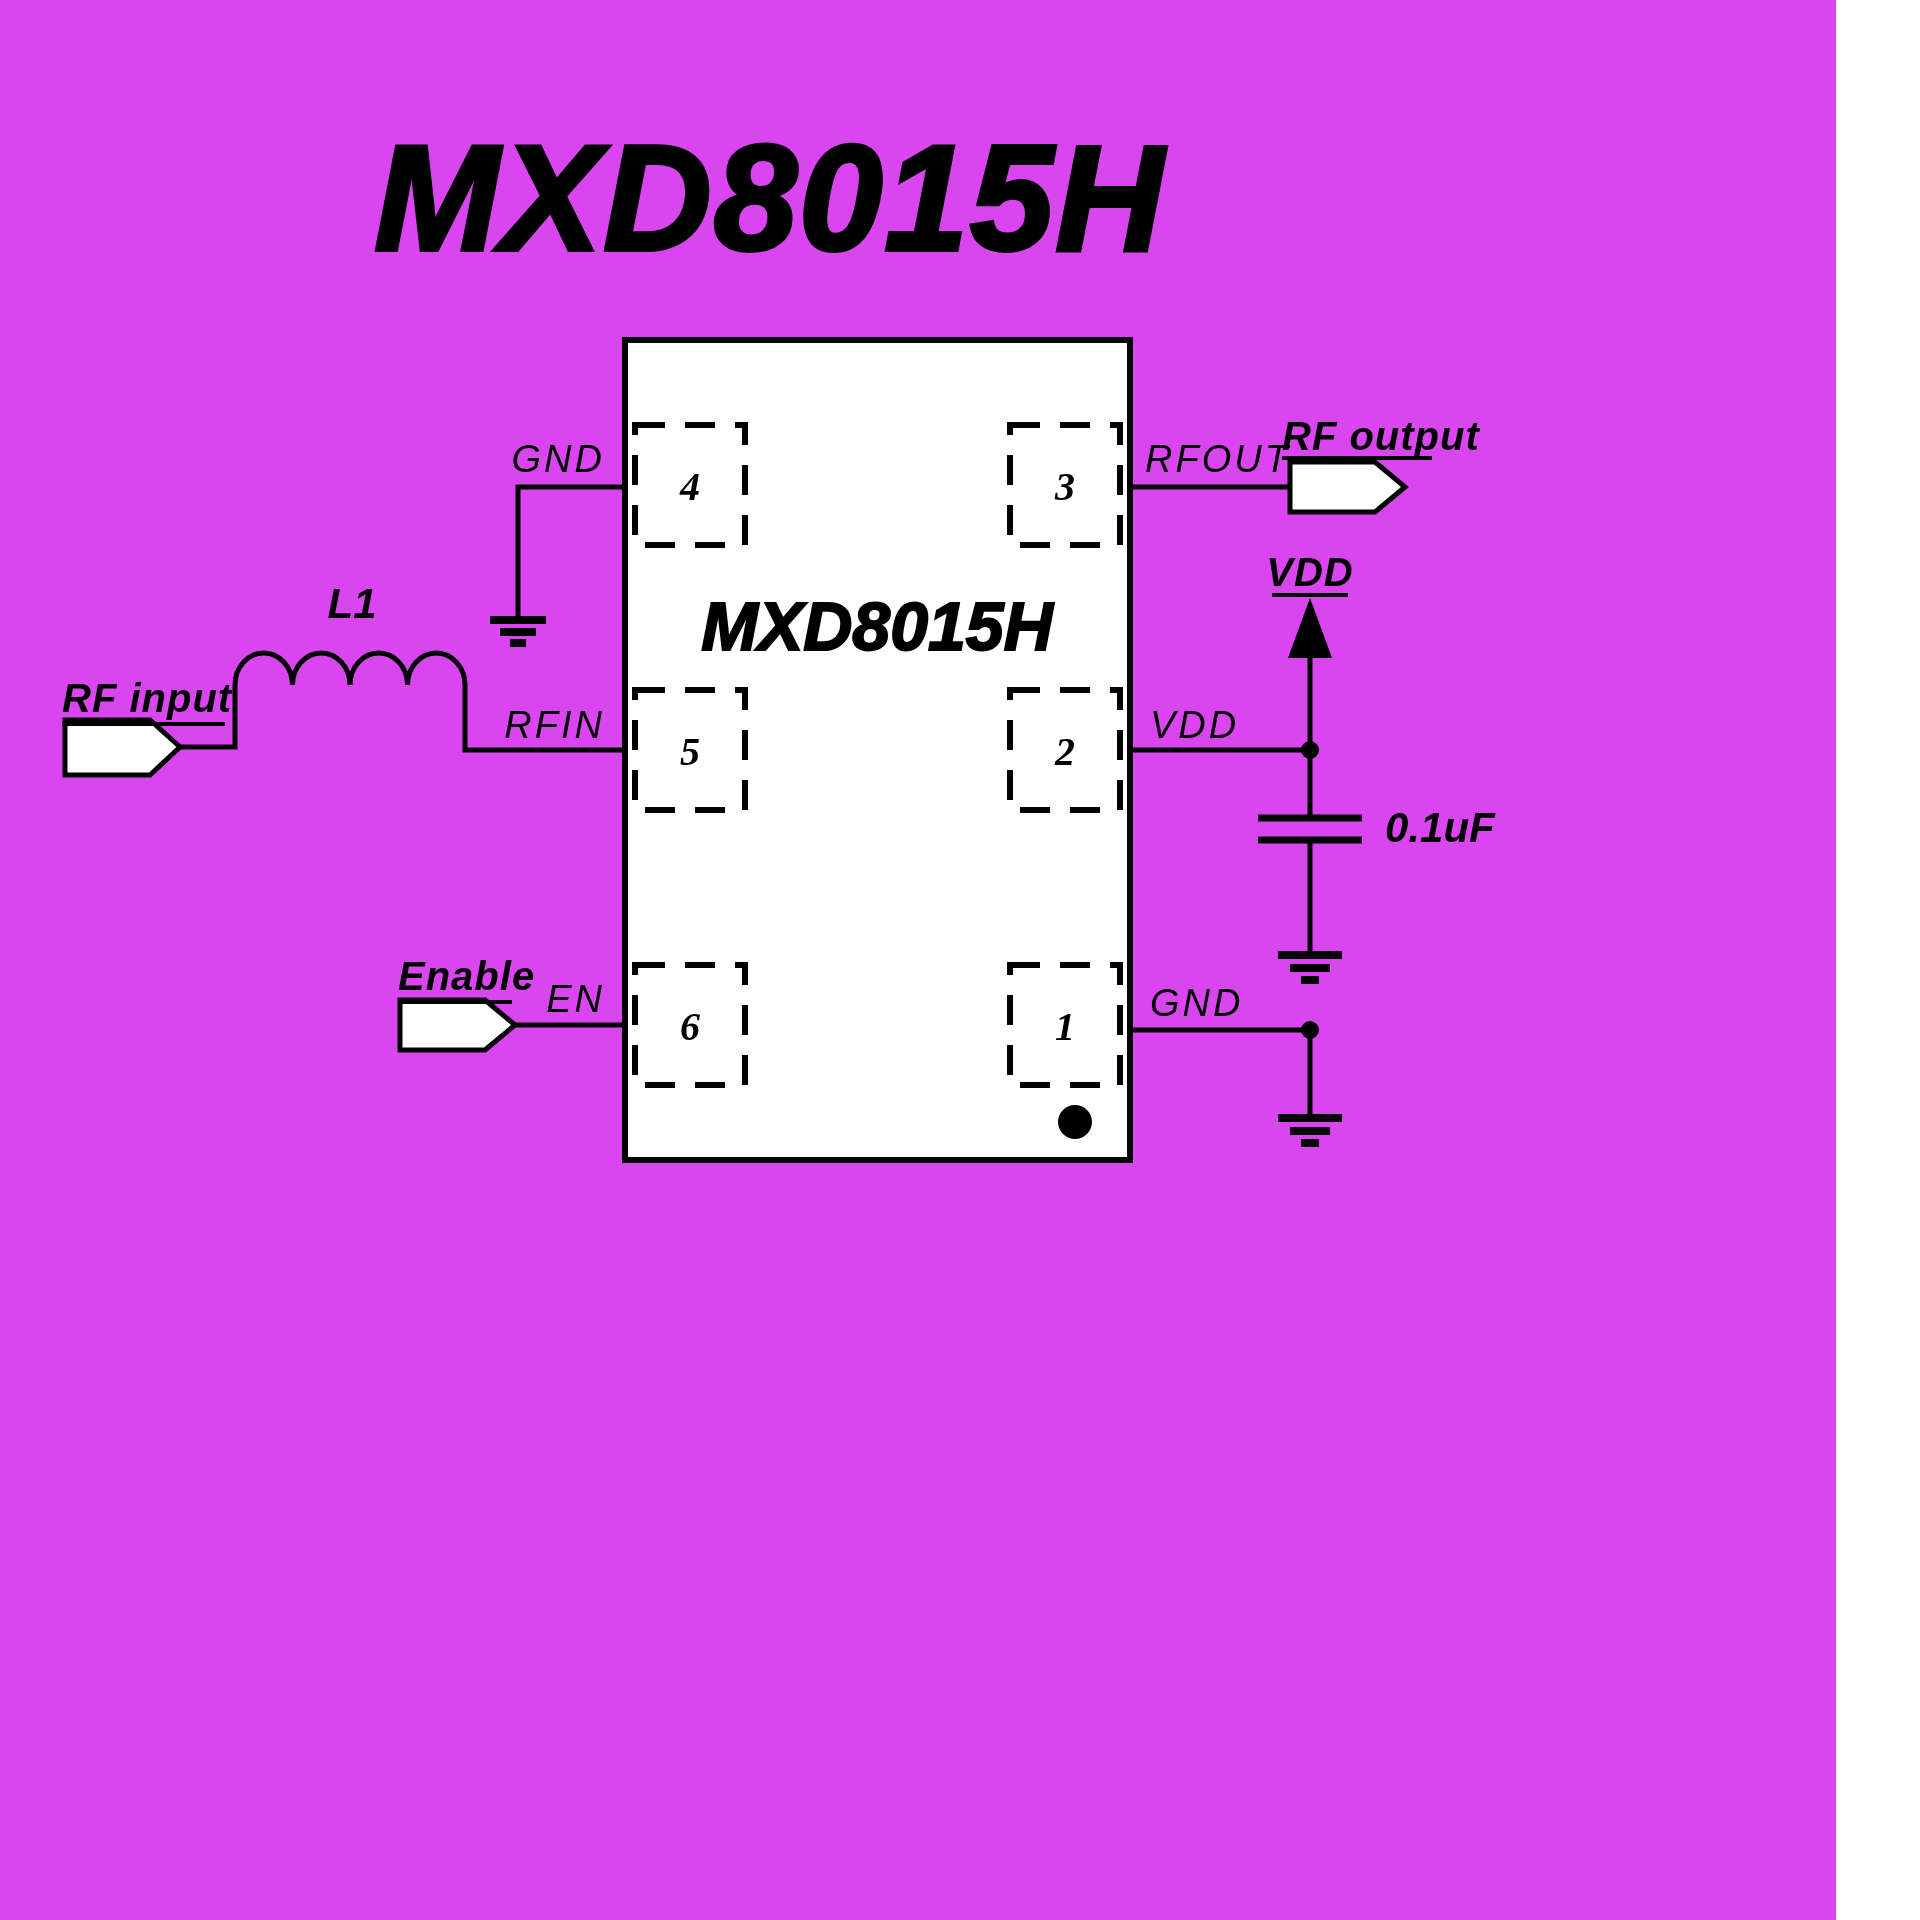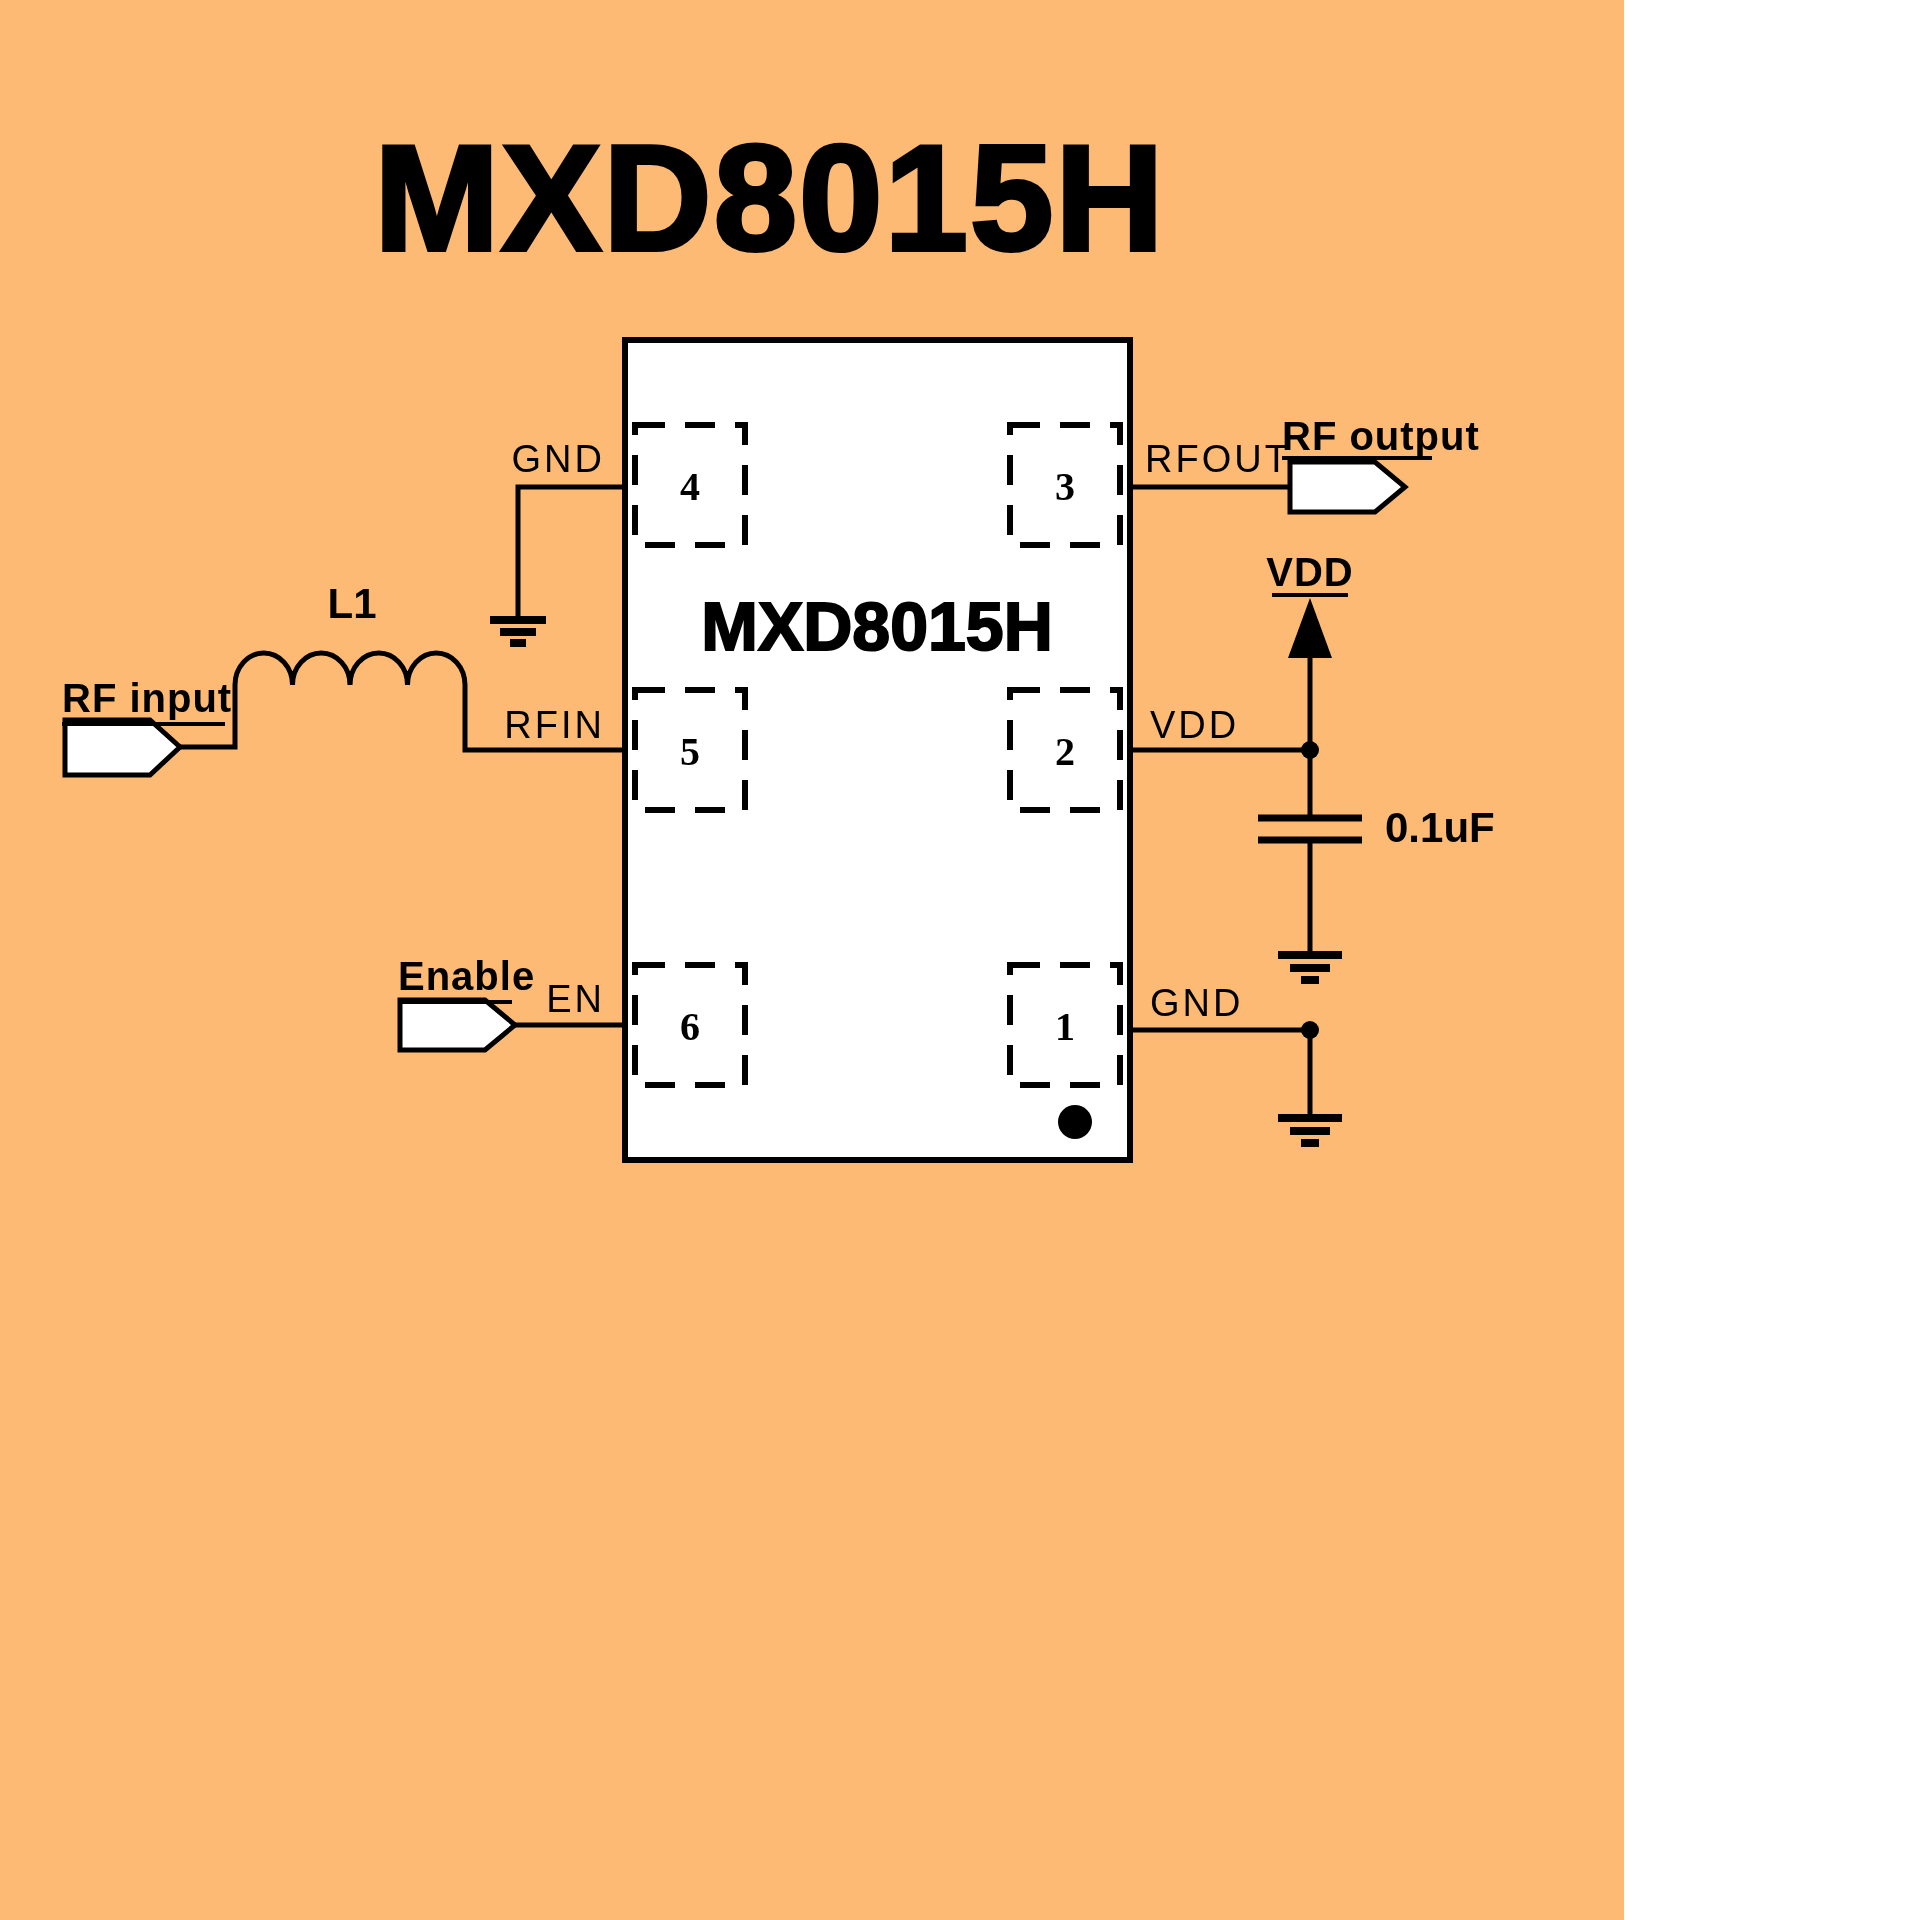--- a/index.html
+++ b/index.html
@@ -5,23 +5,24 @@
   html, body {
     margin: 0;
     padding: 0;
     background: #ffffff;
     width: 1920px;
     height: 1920px;
     font-family: "Liberation Sans", sans-serif;
   }
   .page {
     position: relative;
-    width: 1624px;
+    width: 1836px;
     height: 1920px;
-    background: #fdba74;
+    background: #d946ef;
+    font-style: italic;
   }
   svg { display: block; }
 
   .wire        { stroke: #000; stroke-width: 5; fill: none; }
   .thickwire   { stroke: #000; stroke-width: 7; fill: none; }
   .ic-body     { stroke: #000; stroke-width: 6; fill: #fff; }
   .pad         { stroke: #000; stroke-width: 6; fill: none; stroke-dasharray: 30 20; }
   .shape       { stroke: #000; stroke-width: 5; fill: #fff; }
   .solid       { fill: #000; stroke: none; }
   .gnd         { stroke: #000; stroke-width: 8; fill: none; }

